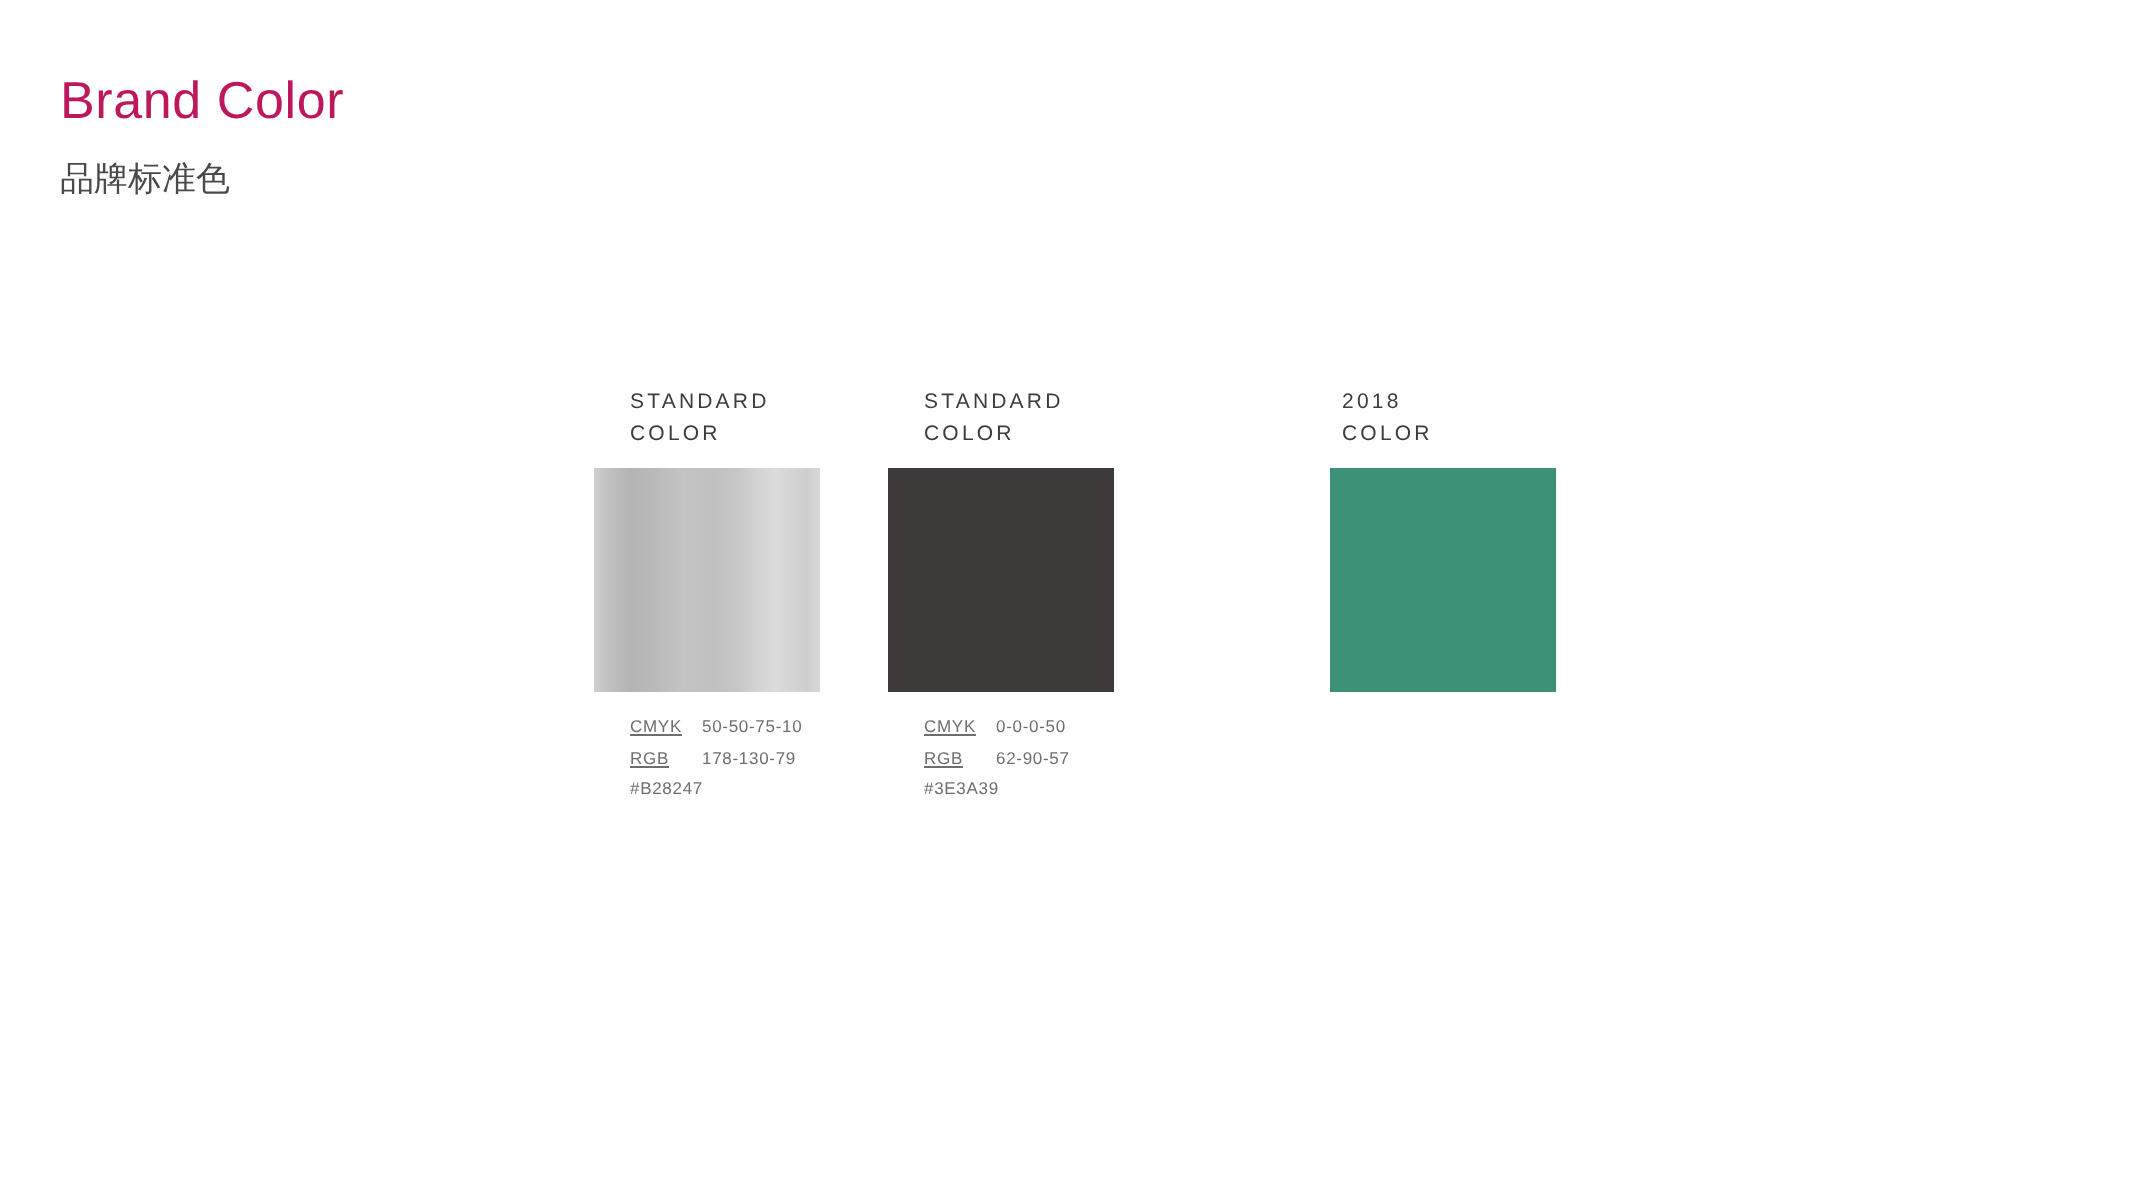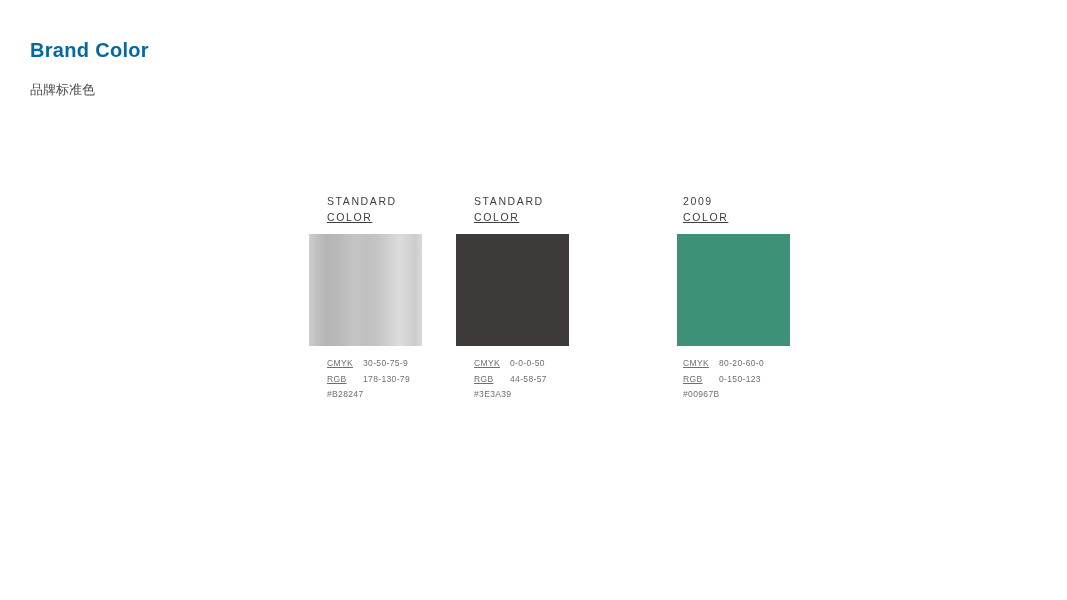--- a/index.html
+++ b/index.html
@@ -16,42 +16,42 @@
     position: relative;
   }
 
   
   .page-header {
     position: absolute;
     left: 30px;
     top: 33px;
   }
   .page-title {
-    font-size: 20px;
-    font-weight: bold;
-    color: #0369a1;
+    font-size: 26px;
+    font-weight: normal;
+    color: #be185d;
     letter-spacing: 0.3px;
     line-height: 34px;
     margin: 0;
     white-space: nowrap;
   }
   .page-subtitle {
-    font-size: 13px;
+    font-size: 17px;
     font-weight: normal;
     color: #4a4a4a;
     line-height: 16px;
     margin: 0;
     margin-top: 15px;
     white-space: nowrap;
   }
 
   
   .swatch-board {
     position: absolute;
-    left: 16px;
+    left: 4px;
     top: 0;
     width: 904px;
     height: 600px;
   }
   .swatch-card {
     position: absolute;
     width: 114px;
   }
   .swatch-card.card-1 { left: 293px; top: 194px; }
   .swatch-card.card-2 { left: 440px; top: 194px; }
@@ -64,21 +64,20 @@
     line-height: 15.5px;
     margin: 0;
     padding-left: 18px;
     white-space: nowrap;
   }
   .card-3 .swatch-heading {
     padding-left: 6px;
   }
   .swatch-heading .line2 {
     display: block;
-    text-decoration: underline;
   }
 
   .swatch-chip {
     width: 113px;
     height: 112px;
     margin-top: 9px;
     display: block;
   }
   
   .chip-silver {
@@ -143,56 +142,47 @@
 <div class="swatch-board">
 
   <div class="swatch-card card-1">
     <div class="swatch-heading">
       <span>STANDARD</span>
       <span class="line2">COLOR</span>
     </div>
     <div class="swatch-chip chip-silver"></div>
     <div class="swatch-specs">
       <span class="spec-row">
-        <span class="spec-key">CMYK</span><span class="spec-val">30-50-75-9</span>
+        <span class="spec-key">CMYK</span><span class="spec-val">50-50-75-10</span>
       </span>
       <span class="spec-row">
         <span class="spec-key">RGB</span><span class="spec-val">178-130-79</span>
       </span>
       <span class="spec-hex">#B28247</span>
     </div>
   </div>
 
   <div class="swatch-card card-2">
     <div class="swatch-heading">
       <span>STANDARD</span>
       <span class="line2">COLOR</span>
     </div>
     <div class="swatch-chip chip-dark"></div>
     <div class="swatch-specs">
       <span class="spec-row">
         <span class="spec-key">CMYK</span><span class="spec-val">0-0-0-50</span>
       </span>
       <span class="spec-row">
-        <span class="spec-key">RGB</span><span class="spec-val">44-58-57</span>
+        <span class="spec-key">RGB</span><span class="spec-val">62-90-57</span>
       </span>
       <span class="spec-hex">#3E3A39</span>
     </div>
   </div>
 
   <div class="swatch-card card-3">
     <div class="swatch-heading">
-      <span>2009</span>
+      <span>2018</span>
       <span class="line2">COLOR</span>
     </div>
     <div class="swatch-chip chip-green"></div>
-    <div class="swatch-specs">
-      <span class="spec-row">
-        <span class="spec-key">CMYK</span><span class="spec-val">80-20-60-0</span>
-      </span>
-      <span class="spec-row">
-        <span class="spec-key">RGB</span><span class="spec-val">0-150-123</span>
-      </span>
-      <span class="spec-hex">#00967B</span>
-    </div>
   </div>
 
 </div>
 
 </body></html>

